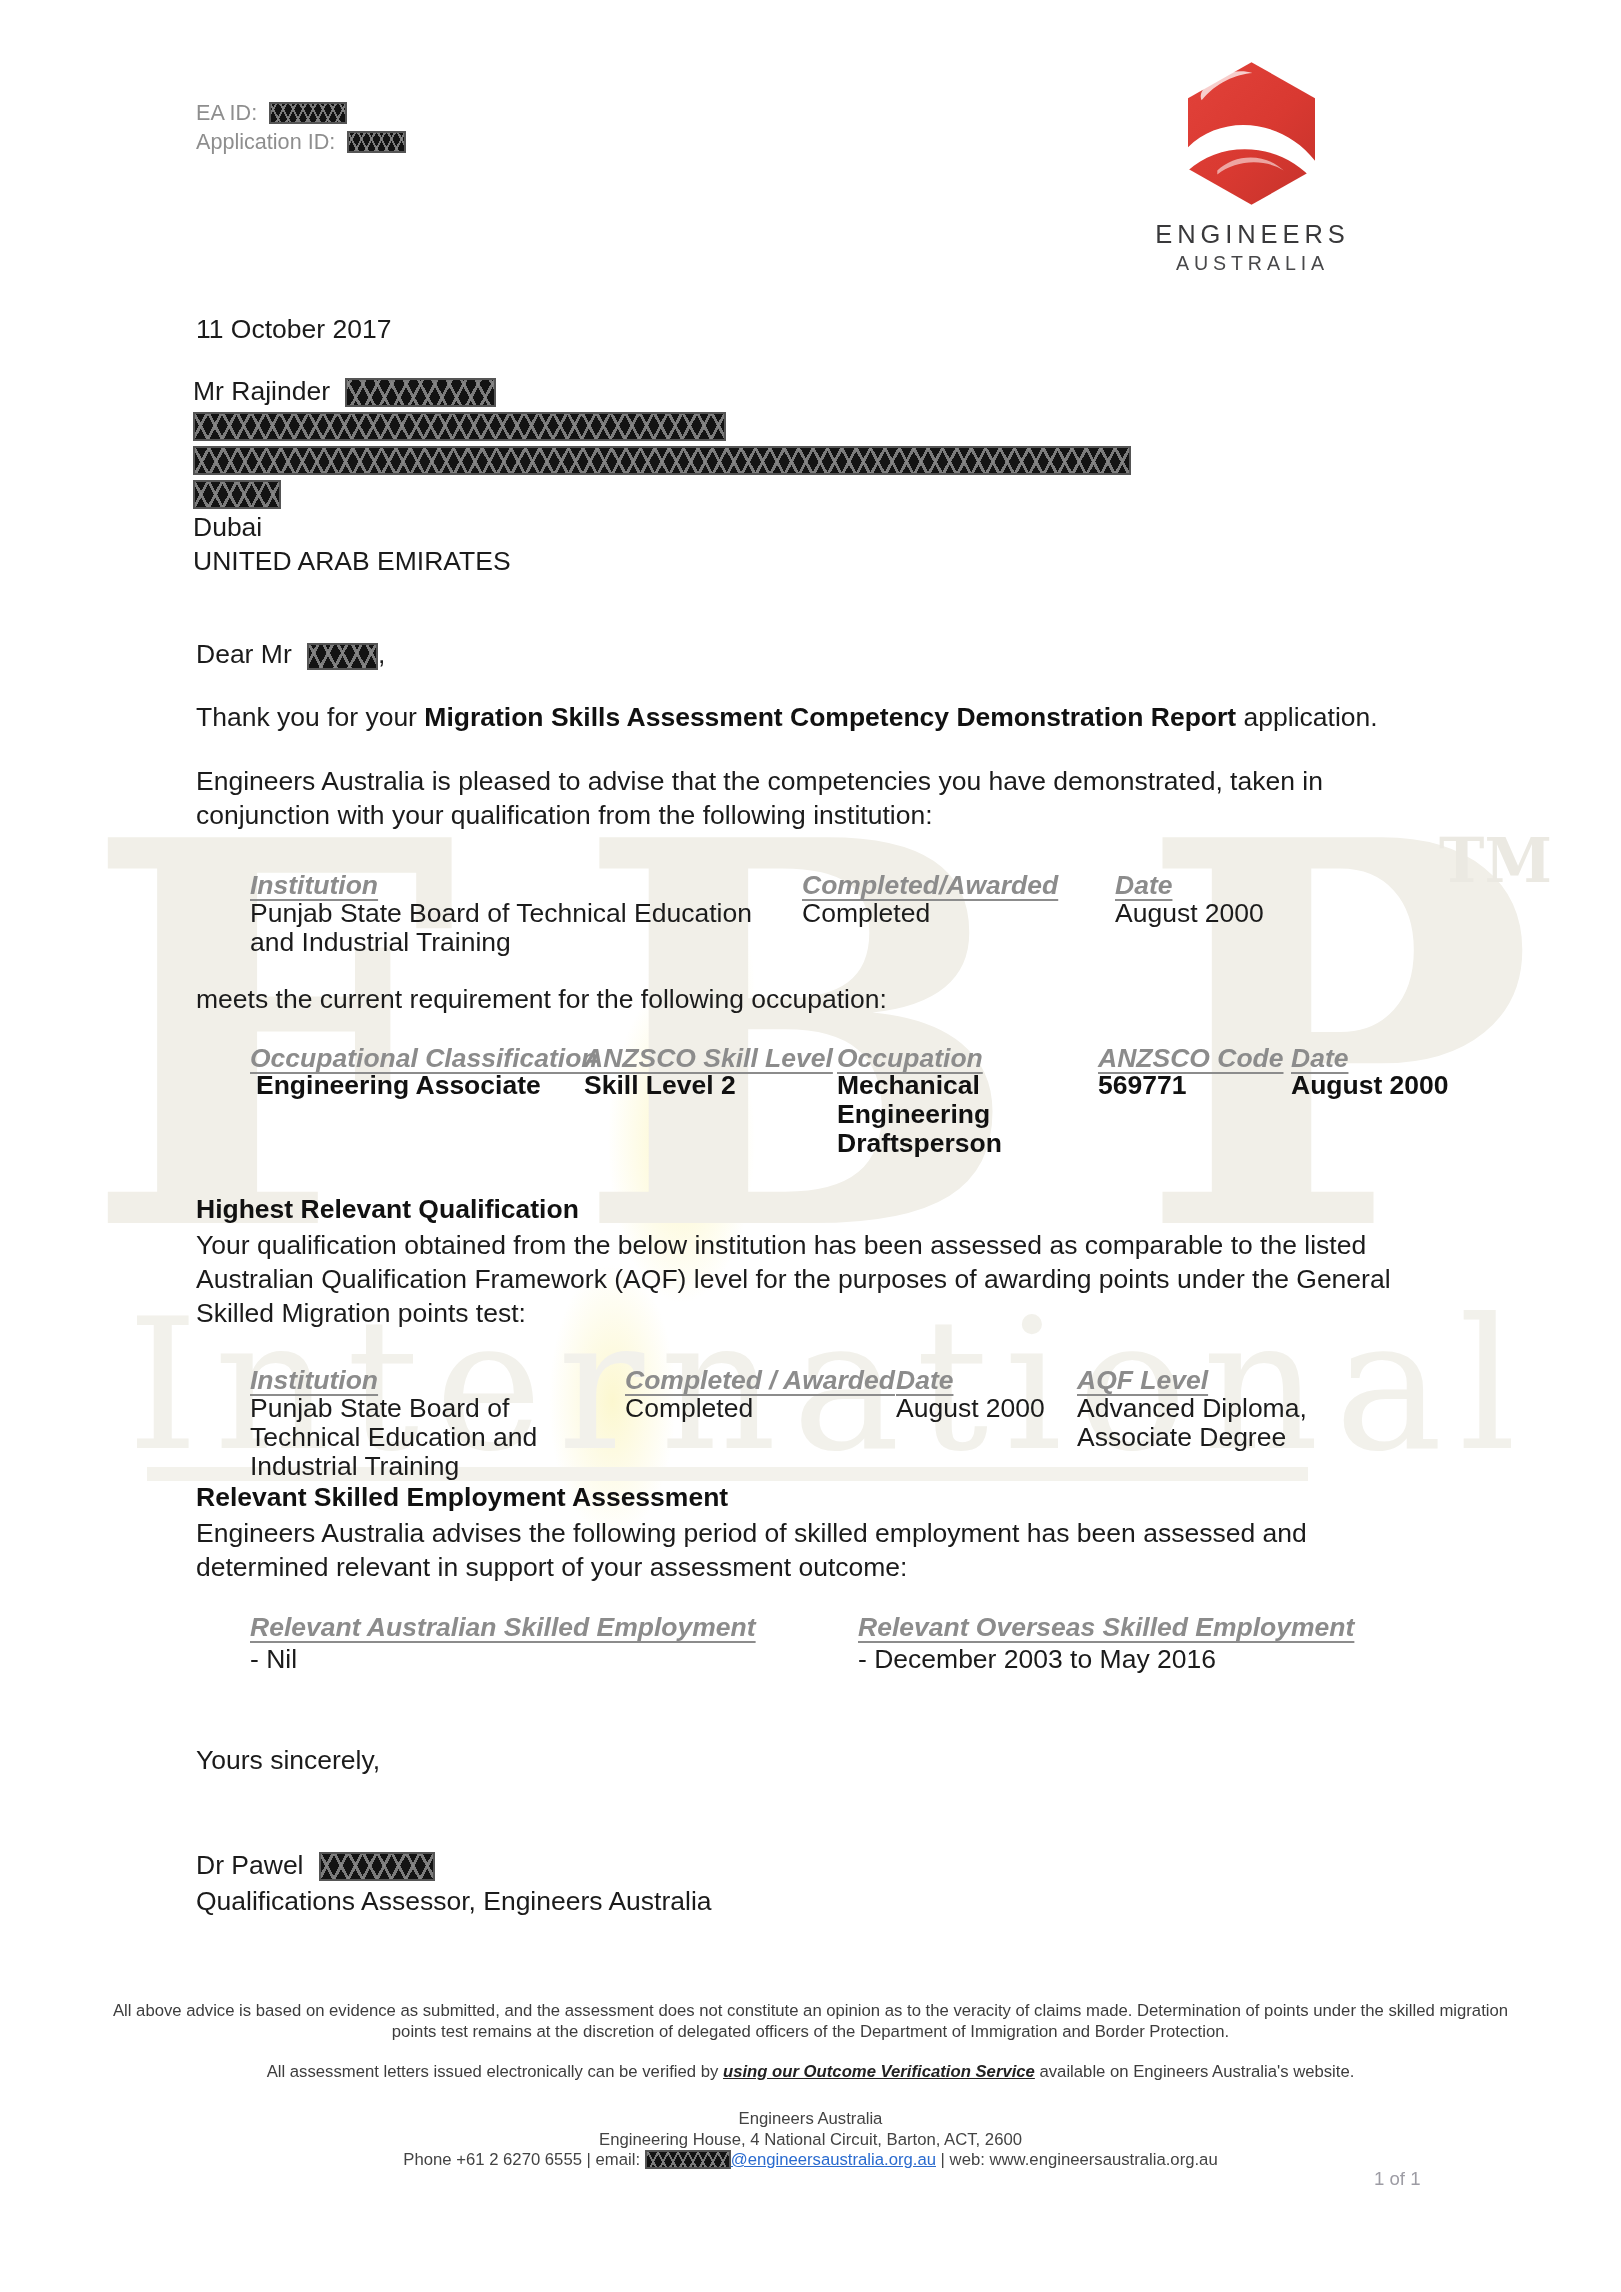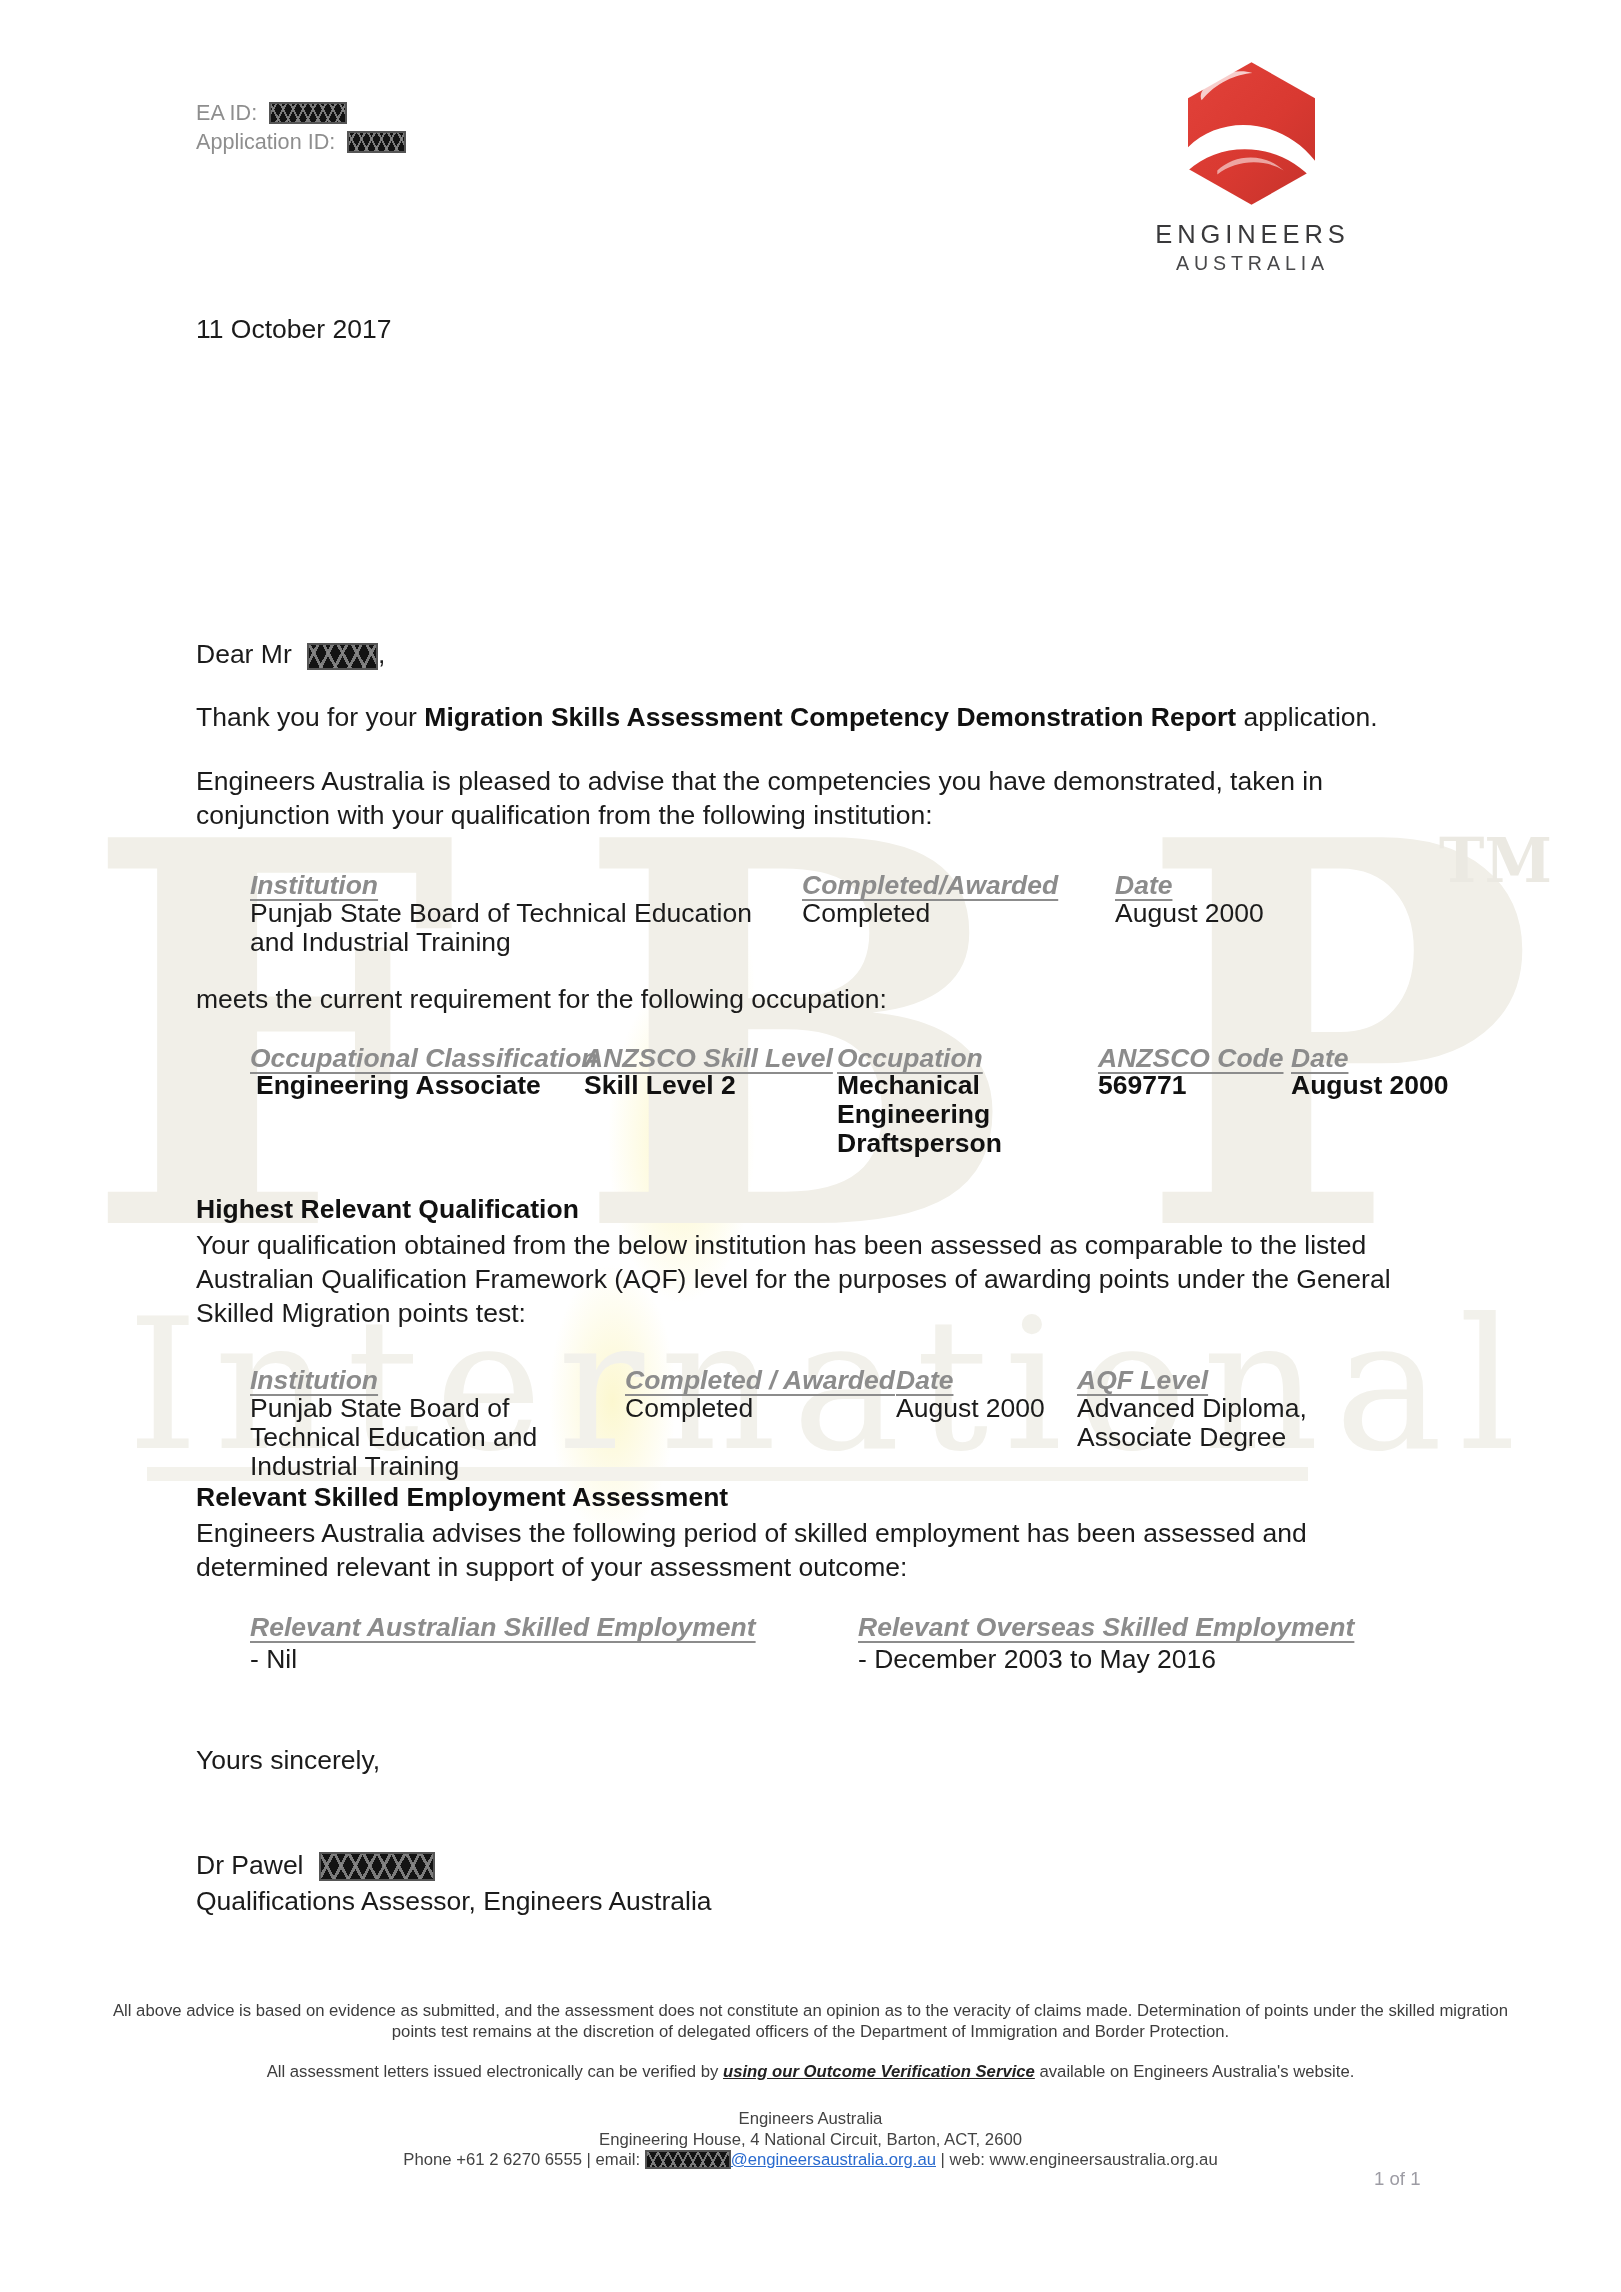--- a/index.html
+++ b/index.html
@@ -119,20 +119,29 @@
         <path d="M14,40 C 28,22 50,13 66,12 C 50,7 30,13 18,26 C 13,31 12,36 14,40 Z" fill="#ffffff" opacity="0.75"></path>
         <path d="M0,88 C 34,54 96,58 130,102 L130,124 C 96,82 34,80 0,112 Z" fill="#ffffff"></path>
         <path d="M30,116 C 50,100 80,100 98,112 C 80,94 48,94 30,112 Z" fill="#ffffff" opacity="0.55"></path>
       </svg>
     </div>
     <div class="logo-text1">ENGINEERS</div>
     <div class="logo-text2">AUSTRALIA</div>
 
     <div class="abs body-text" style="left:196px; top:312px;">11 October 2017</div>
 
+    <div class="abs body-text" style="left:193px; top:374px;">
+      <span>Mr Rajinder</span>
+      <span class="redact" style="width:151px; height:29px; margin-left:7.8px;"></span><br>
+      <span class="redact" style="width:533px; height:29px;"></span><br>
+      <span class="redact" style="width:938px; height:29px;"></span><br>
+      <span class="redact" style="width:88px; height:29px;"></span><br>
+      <span>Dubai</span><br>
+      <span>UNITED ARAB EMIRATES</span>
+    </div>
 
     <div class="abs body-text" style="left:196px; top:637px;">
       <span>Dear Mr</span>
       <span class="redact" style="width:71px; height:27.4px; margin-left:7.8px;"></span><span>,</span>
     </div>
 
     <div class="abs body-text" style="left:196px; top:700px; width:1264px;">
       <span>Thank you for your </span><span style="font-weight:700; color:#111;">Migration Skills Assessment Competency Demonstration Report</span><span> application.</span>
     </div>
 

